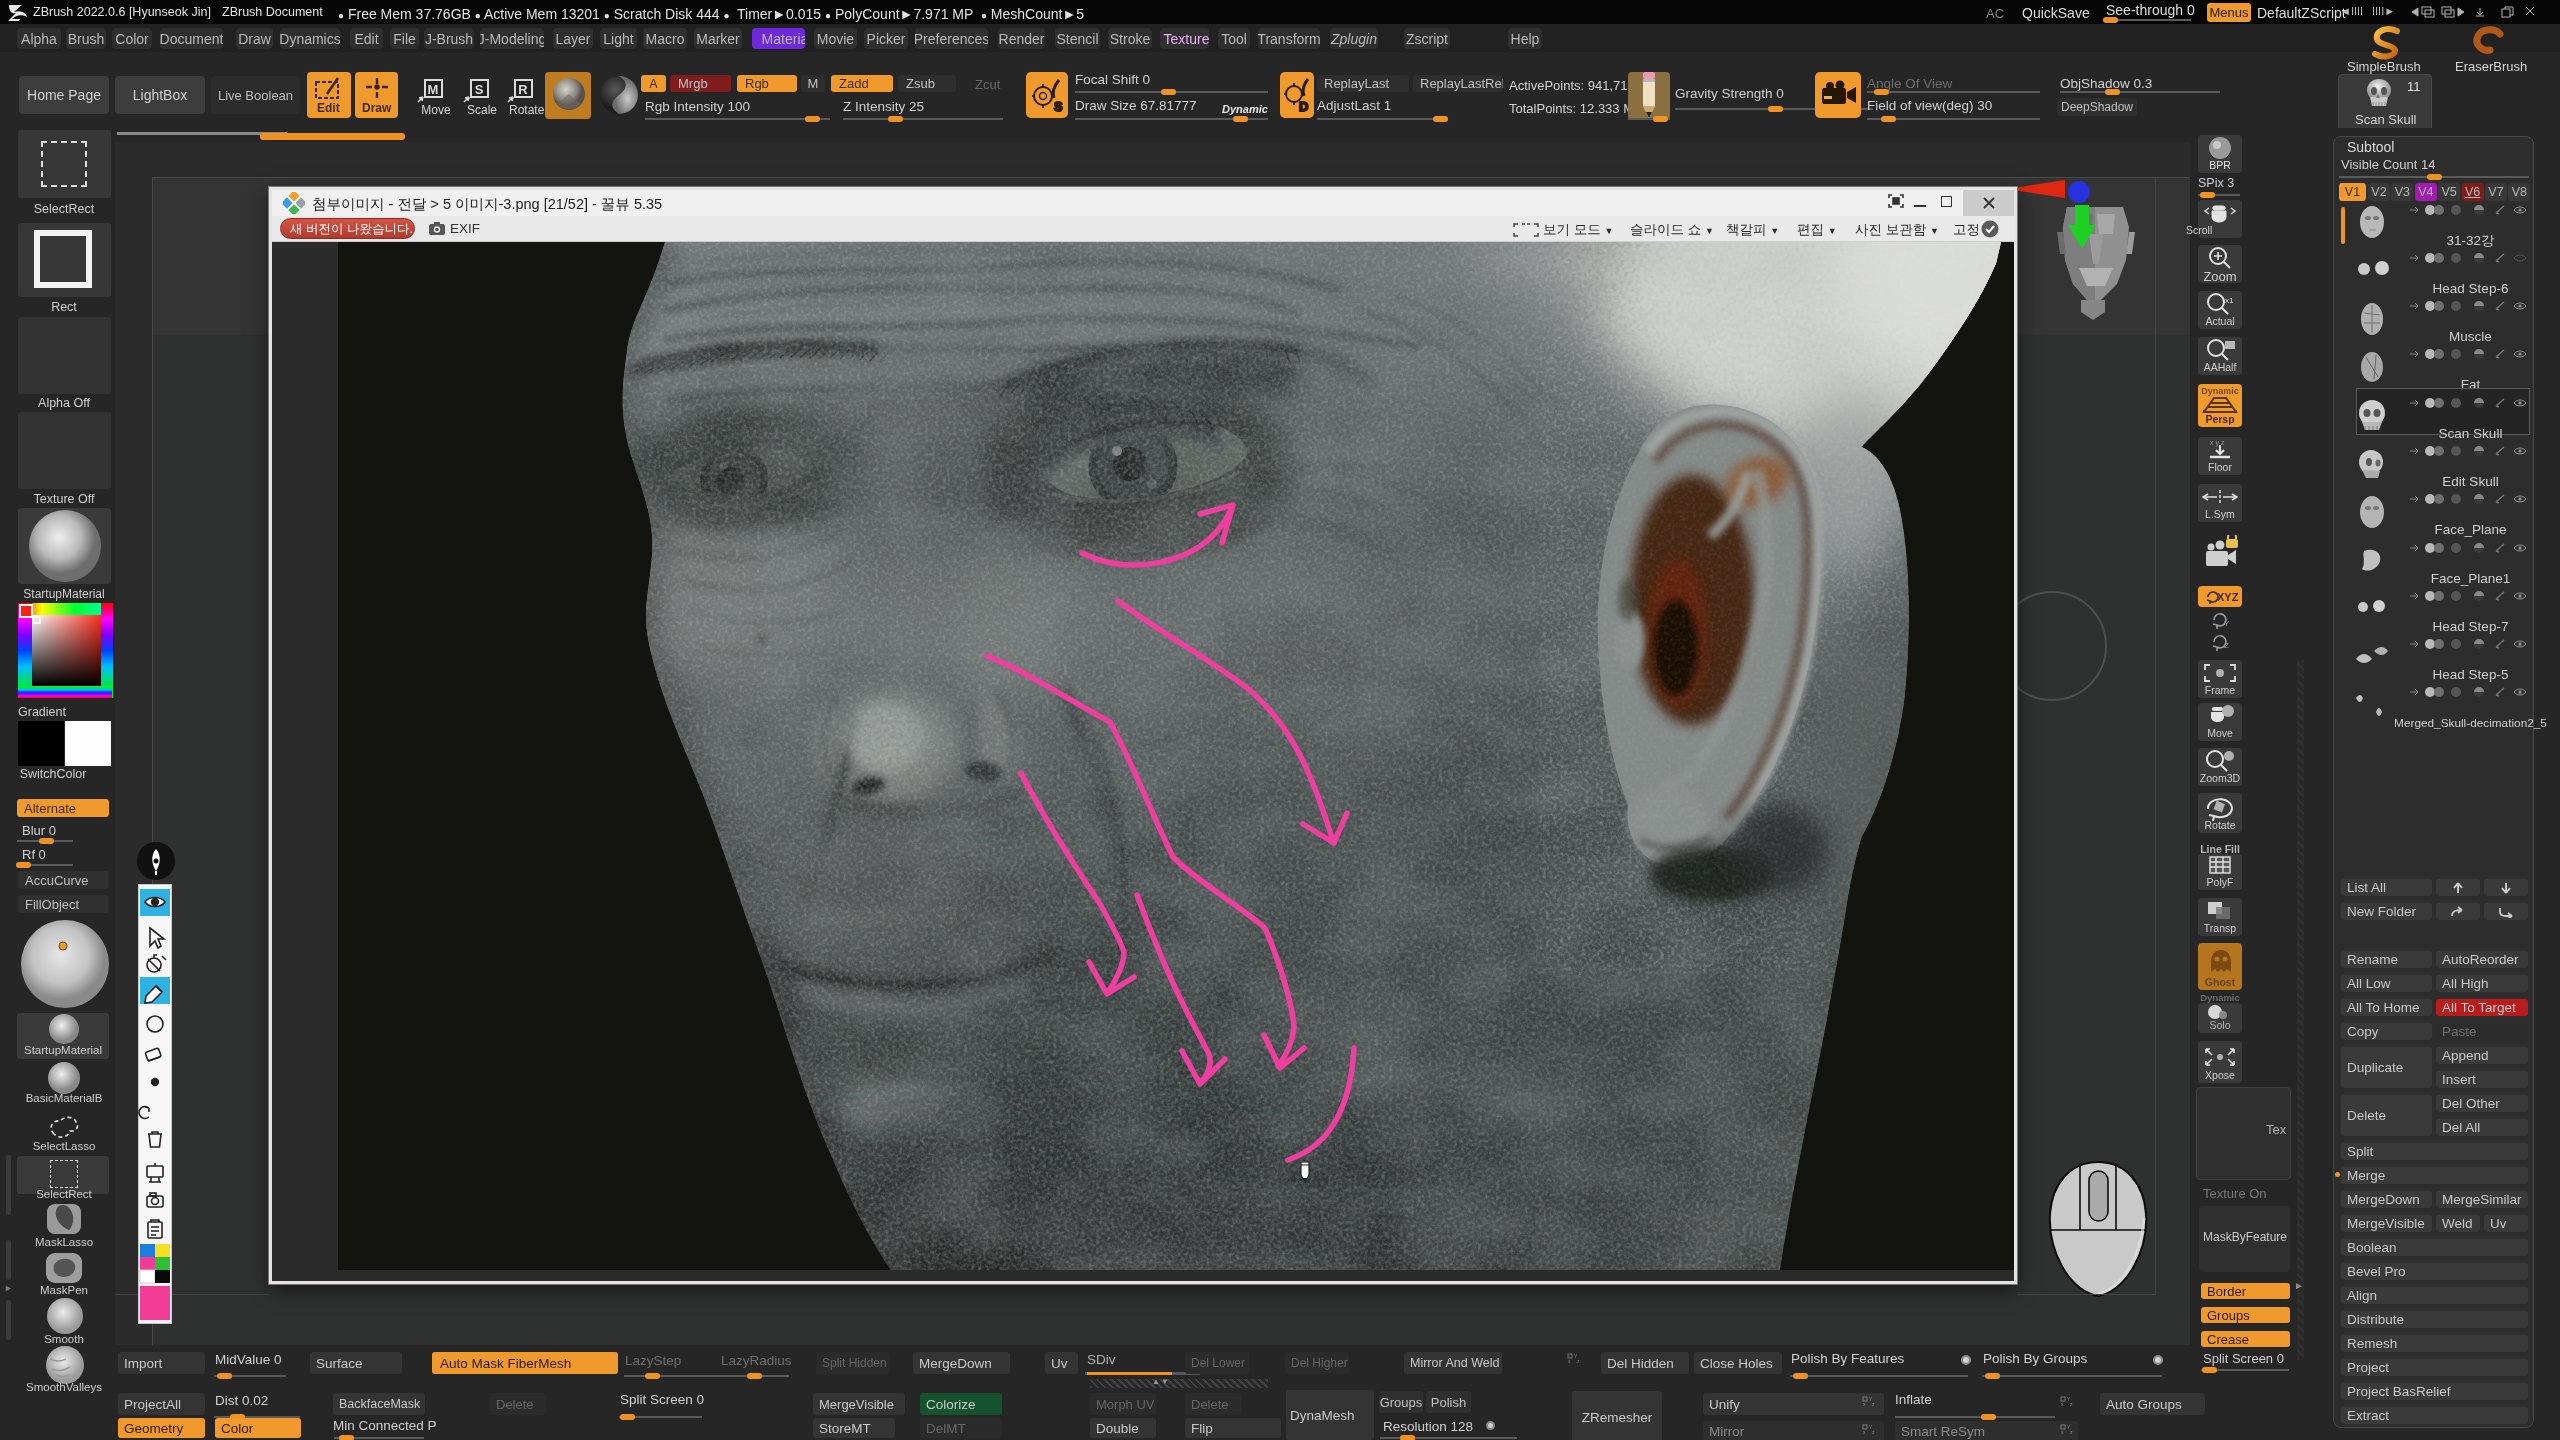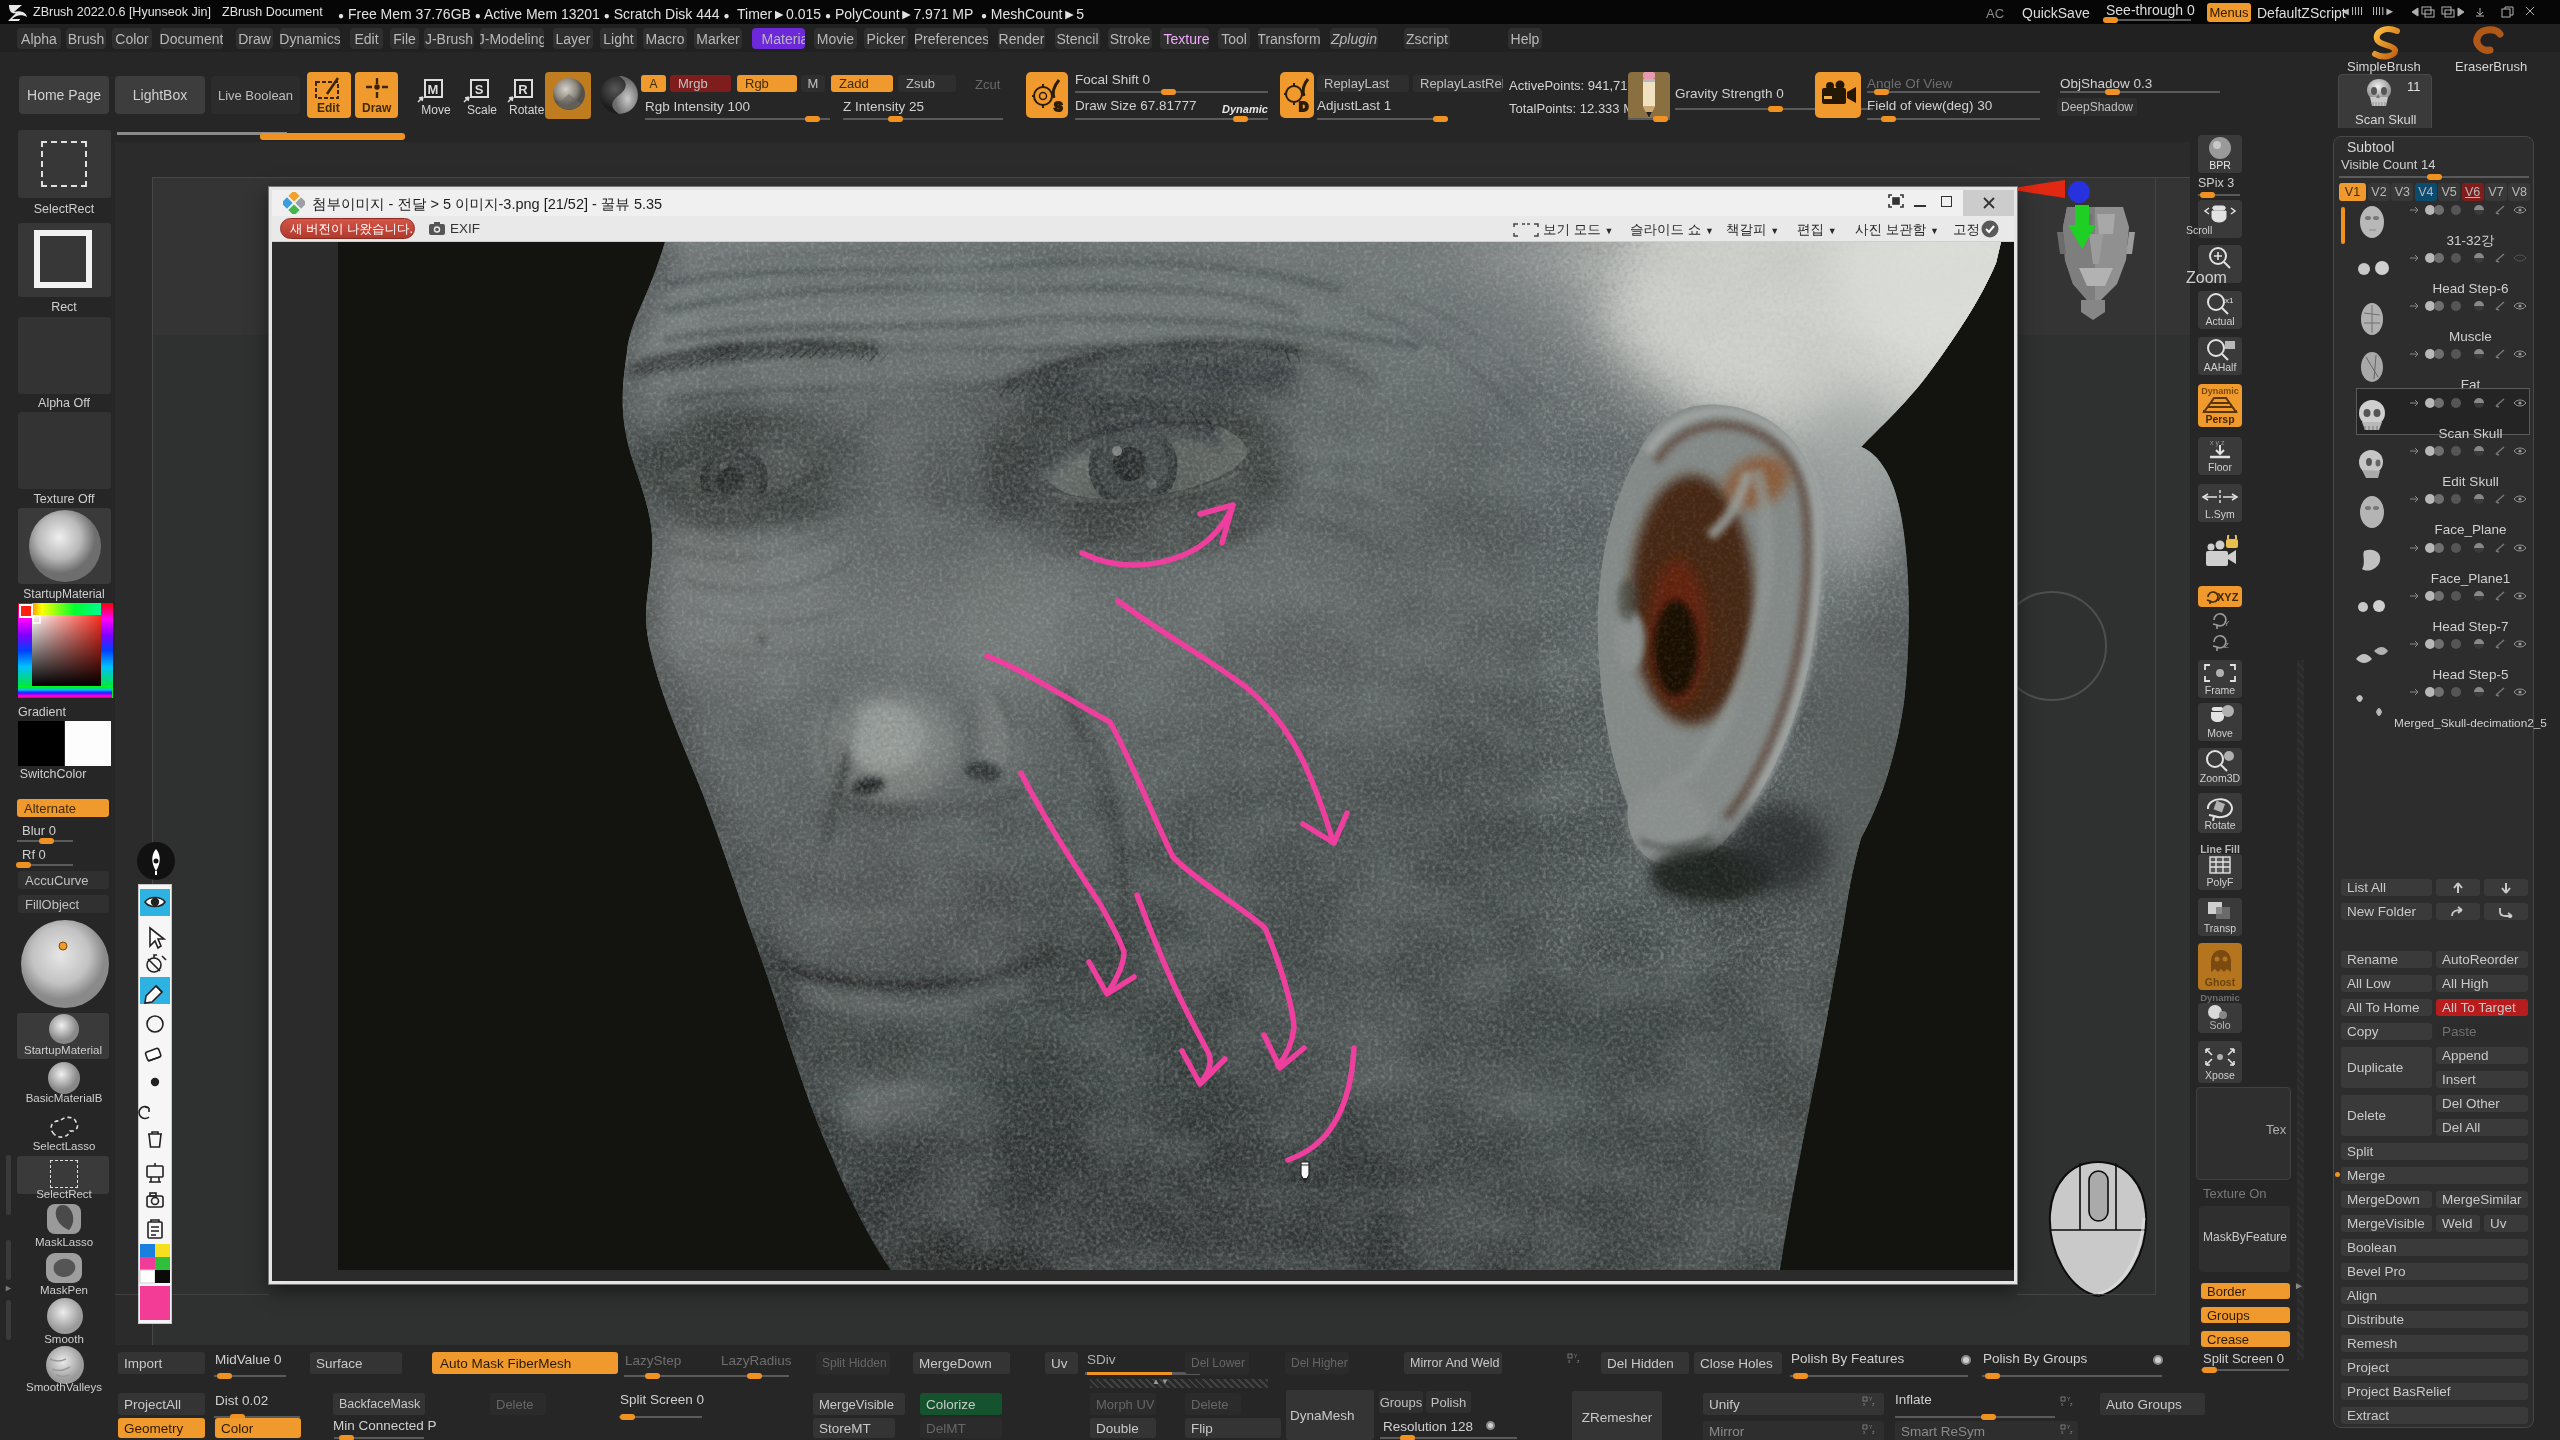--- a/index.html
+++ b/index.html
@@ -473,21 +473,21 @@
   </svg>
 <div style="position:absolute;left:2186px;top:224px;width:68px;color:#d0d0d0;font-size:10.5px;">Scroll</div>
 <div style="position:absolute;left:2198px;top:245px;width:44px;height:38px;background:#3a3a3a;border-radius:4px;"></div>
 <svg style="position:absolute;left:2198px;top:245px" width="44" height="26" viewBox="0 0 44 26">
     <g stroke="#e2e2e2" fill="none" stroke-width="2">
       <circle cx="20" cy="11" r="8"></circle>
       <path d="M26 17 l6 6"></path>
       <path d="M20 7 v8 M16 11 h8" stroke-width="1.6"></path>
     </g>
   </svg>
-<div style="position:absolute;left:2186px;top:269px;width:68px;color:#d0d0d0;font-size:16px;">Zoom</div>
+<div style="position:absolute;left:2186px;top:269px;width:68px;text-align:center;color:#d0d0d0;font-size:13px;">Zoom</div>
 <div style="position:absolute;left:2198px;top:291px;width:44px;height:38px;background:#3a3a3a;border-radius:4px;"></div>
 <svg style="position:absolute;left:2198px;top:291px" width="44" height="26" viewBox="0 0 44 26">
     <g stroke="#e2e2e2" fill="none" stroke-width="2">
       <circle cx="18" cy="11" r="8"></circle>
       <path d="M24 17 l6 6"></path>
       <text x="27" y="12" font-size="8" fill="#e2e2e2" stroke="none" font-family="Liberation Sans">x1</text>
     </g>
   </svg>
 <div style="position:absolute;left:2186px;top:315px;width:68px;text-align:center;color:#d0d0d0;font-size:10.5px;">Actual</div>
 <div style="position:absolute;left:2198px;top:337px;width:44px;height:38px;background:#3a3a3a;border-radius:4px;"></div>
@@ -632,21 +632,21 @@
 <div style="position:absolute;left:2201px;top:1369px;width:88px;height:2px;background:#5a5a5a;"></div>
 <div style="position:absolute;left:2202px;top:1367px;width:15px;height:6px;background:#ef9221;border-radius:3px;"></div>
 <div style="position:absolute;left:2333px;top:136px;width:201px;height:1292px;background:#2d2d2d;border:1px solid #484848;border-radius:8px;"></div>
 <div style="position:absolute;left:2347px;top:139px;color:#d8d8d8;font-size:14px;white-space:nowrap;">Subtool</div>
 <div style="position:absolute;left:2341px;top:157px;color:#cfcfcf;font-size:13px;white-space:nowrap;">Visible Count 14</div>
 <div style="position:absolute;left:2339px;top:176px;width:190px;height:2px;background:#5a5a5a;"></div>
 <div style="position:absolute;left:2427px;top:174px;width:15px;height:6px;background:#ef9221;border-radius:3px;"></div>
 <div style="position:absolute;left:2339px;top:183px;width:27px;height:18px;background:#f09a2d;color:#402b08;font-size:12.5px;border-radius:3px;display:flex;align-items:center;justify-content:center;padding-left:0px;white-space:nowrap;overflow:hidden;">V1</div>
 <div style="position:absolute;left:2368.0px;top:183px;width:22px;height:18px;background:#383838;color:#b8b8b8;font-size:12.5px;border-radius:3px;display:flex;align-items:center;justify-content:center;padding-left:0px;white-space:nowrap;overflow:hidden;">V2</div>
 <div style="position:absolute;left:2391.4px;top:183px;width:22px;height:18px;background:#383838;color:#b8b8b8;font-size:12.5px;border-radius:3px;display:flex;align-items:center;justify-content:center;padding-left:0px;white-space:nowrap;overflow:hidden;">V3</div>
-<div style="position:absolute;left:2414.8px;top:183px;width:22px;height:18px;background:#0c4a6e;color:#b8b8b8;font-size:12.5px;border-radius:3px;display:flex;align-items:center;justify-content:center;padding-left:0px;white-space:nowrap;overflow:hidden;">V4</div>
+<div style="position:absolute;left:2414.8px;top:183px;width:22px;height:18px;background:#a21caf;color:#b8b8b8;font-size:12.5px;border-radius:3px;display:flex;align-items:center;justify-content:center;padding-left:0px;white-space:nowrap;overflow:hidden;">V4</div>
 <div style="position:absolute;left:2438.2px;top:183px;width:22px;height:18px;background:#383838;color:#b8b8b8;font-size:12.5px;border-radius:3px;display:flex;align-items:center;justify-content:center;padding-left:0px;white-space:nowrap;overflow:hidden;">V5</div>
 <div style="position:absolute;left:2461.6px;top:183px;width:22px;height:18px;background:#7f1d1d;color:#b8b8b8;font-size:12.5px;border-radius:3px;display:flex;align-items:center;justify-content:center;padding-left:0px;white-space:nowrap;overflow:hidden;text-decoration:underline;">V6</div>
 <div style="position:absolute;left:2485.0px;top:183px;width:22px;height:18px;background:#383838;color:#b8b8b8;font-size:12.5px;border-radius:3px;display:flex;align-items:center;justify-content:center;padding-left:0px;white-space:nowrap;overflow:hidden;">V7</div>
 <div style="position:absolute;left:2508.4px;top:183px;width:22px;height:18px;background:#383838;color:#b8b8b8;font-size:12.5px;border-radius:3px;display:flex;align-items:center;justify-content:center;padding-left:0px;white-space:nowrap;overflow:hidden;">V8</div>
 <svg style="position:absolute;left:2408px;top:204px" width="122" height="12" viewBox="0 0 122 12">
     <g>
       <path d="M2 6 h8 M10 6 l-3 -3 M10 6 l-3 3" stroke="#8a8a8a" fill="none"></path>
       <circle cx="22" cy="6" r="5" fill="#b8b8b8"></circle>
       <circle cx="31" cy="6" r="5" fill="#6e6e6e"></circle>
       <circle cx="48" cy="6" r="5" fill="#555"></circle>

